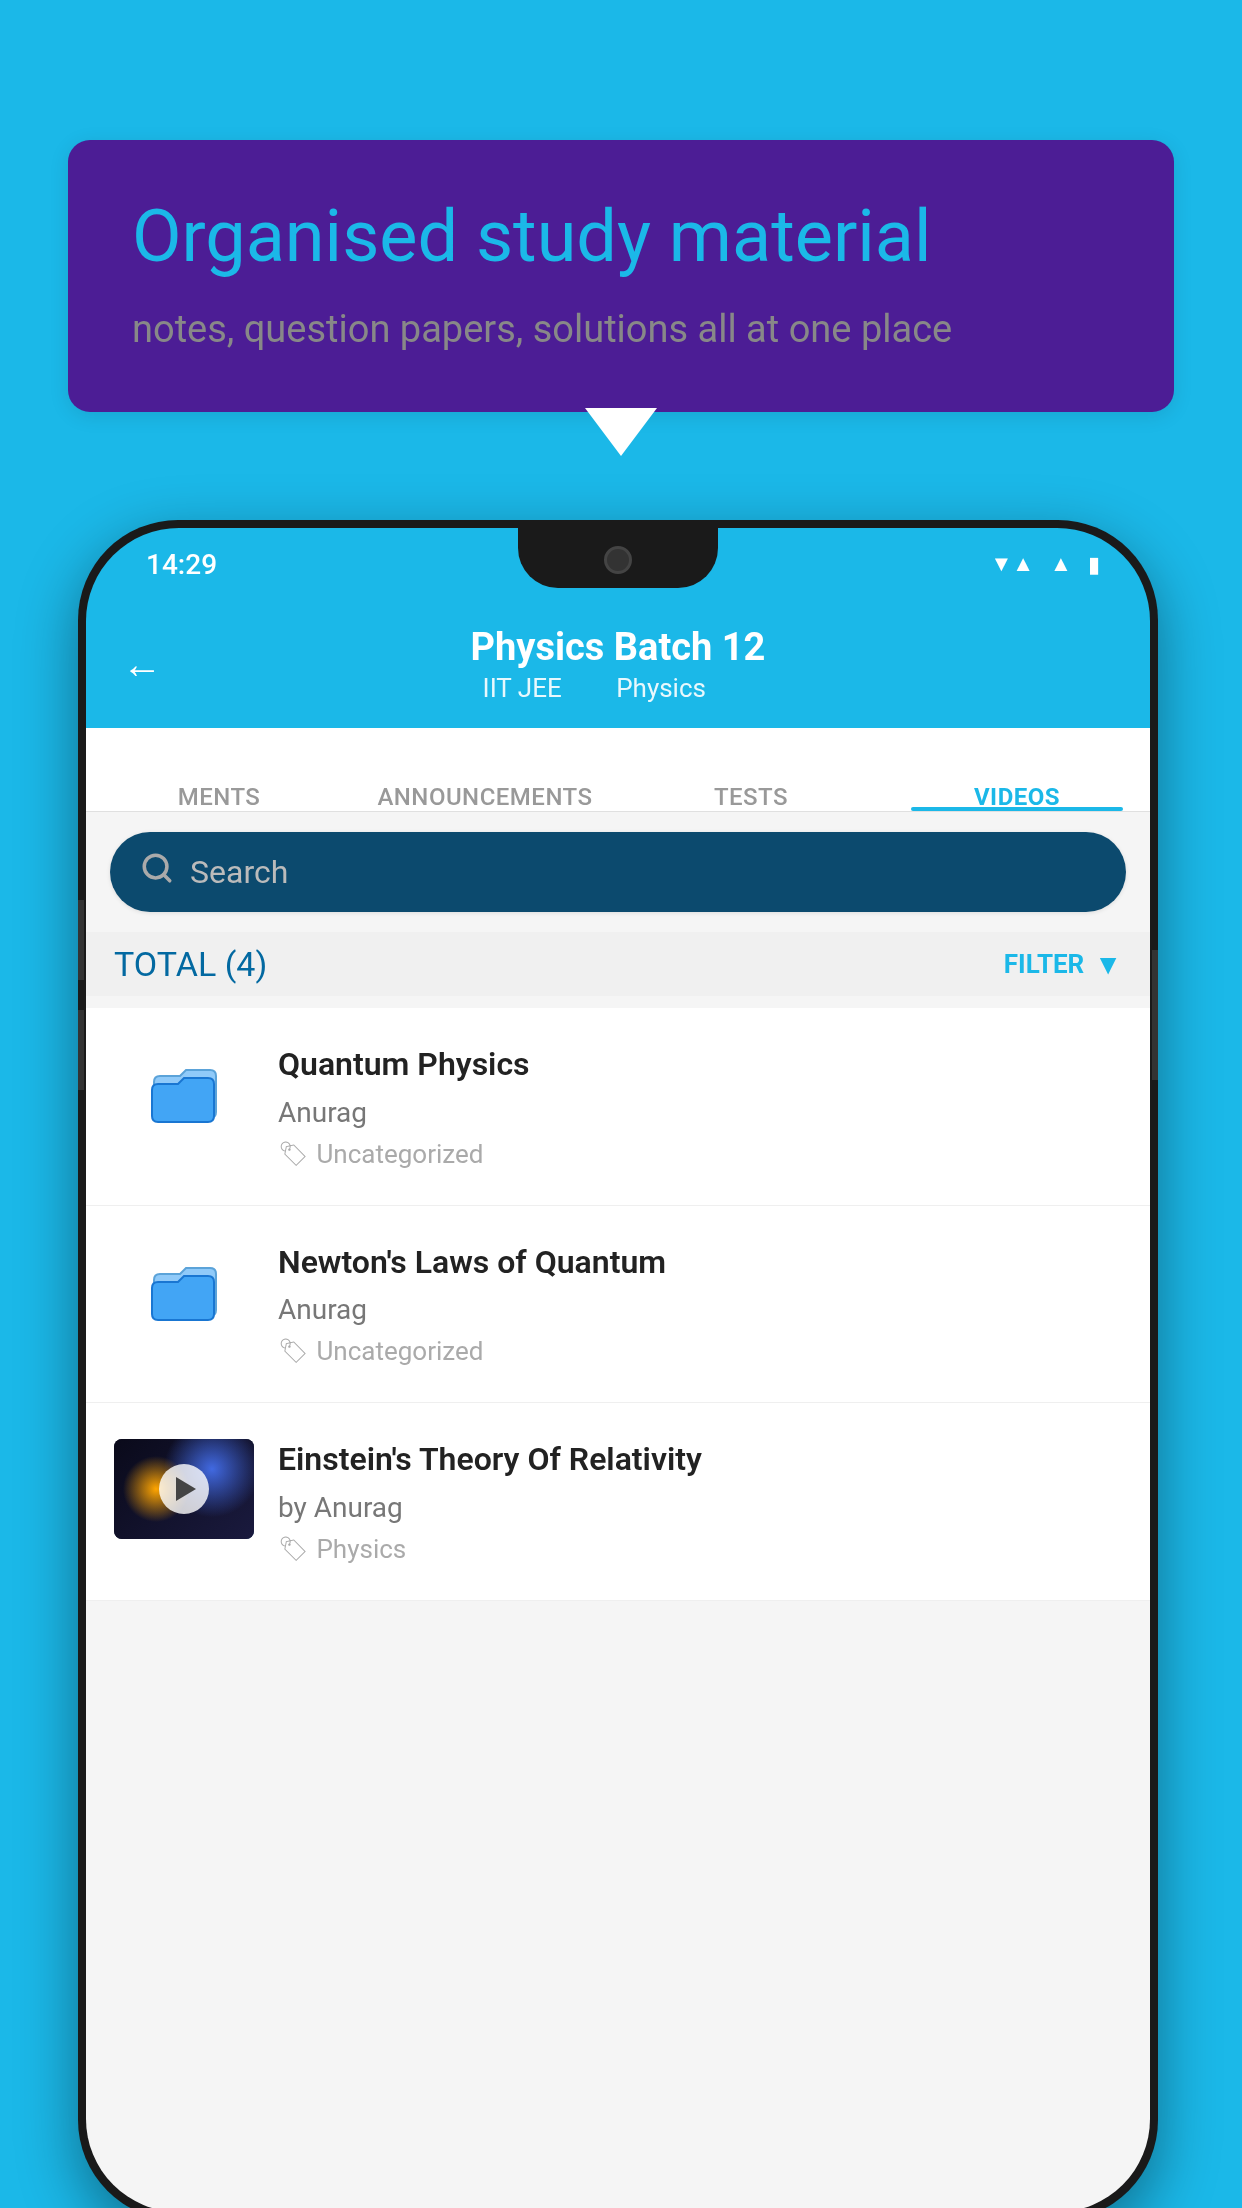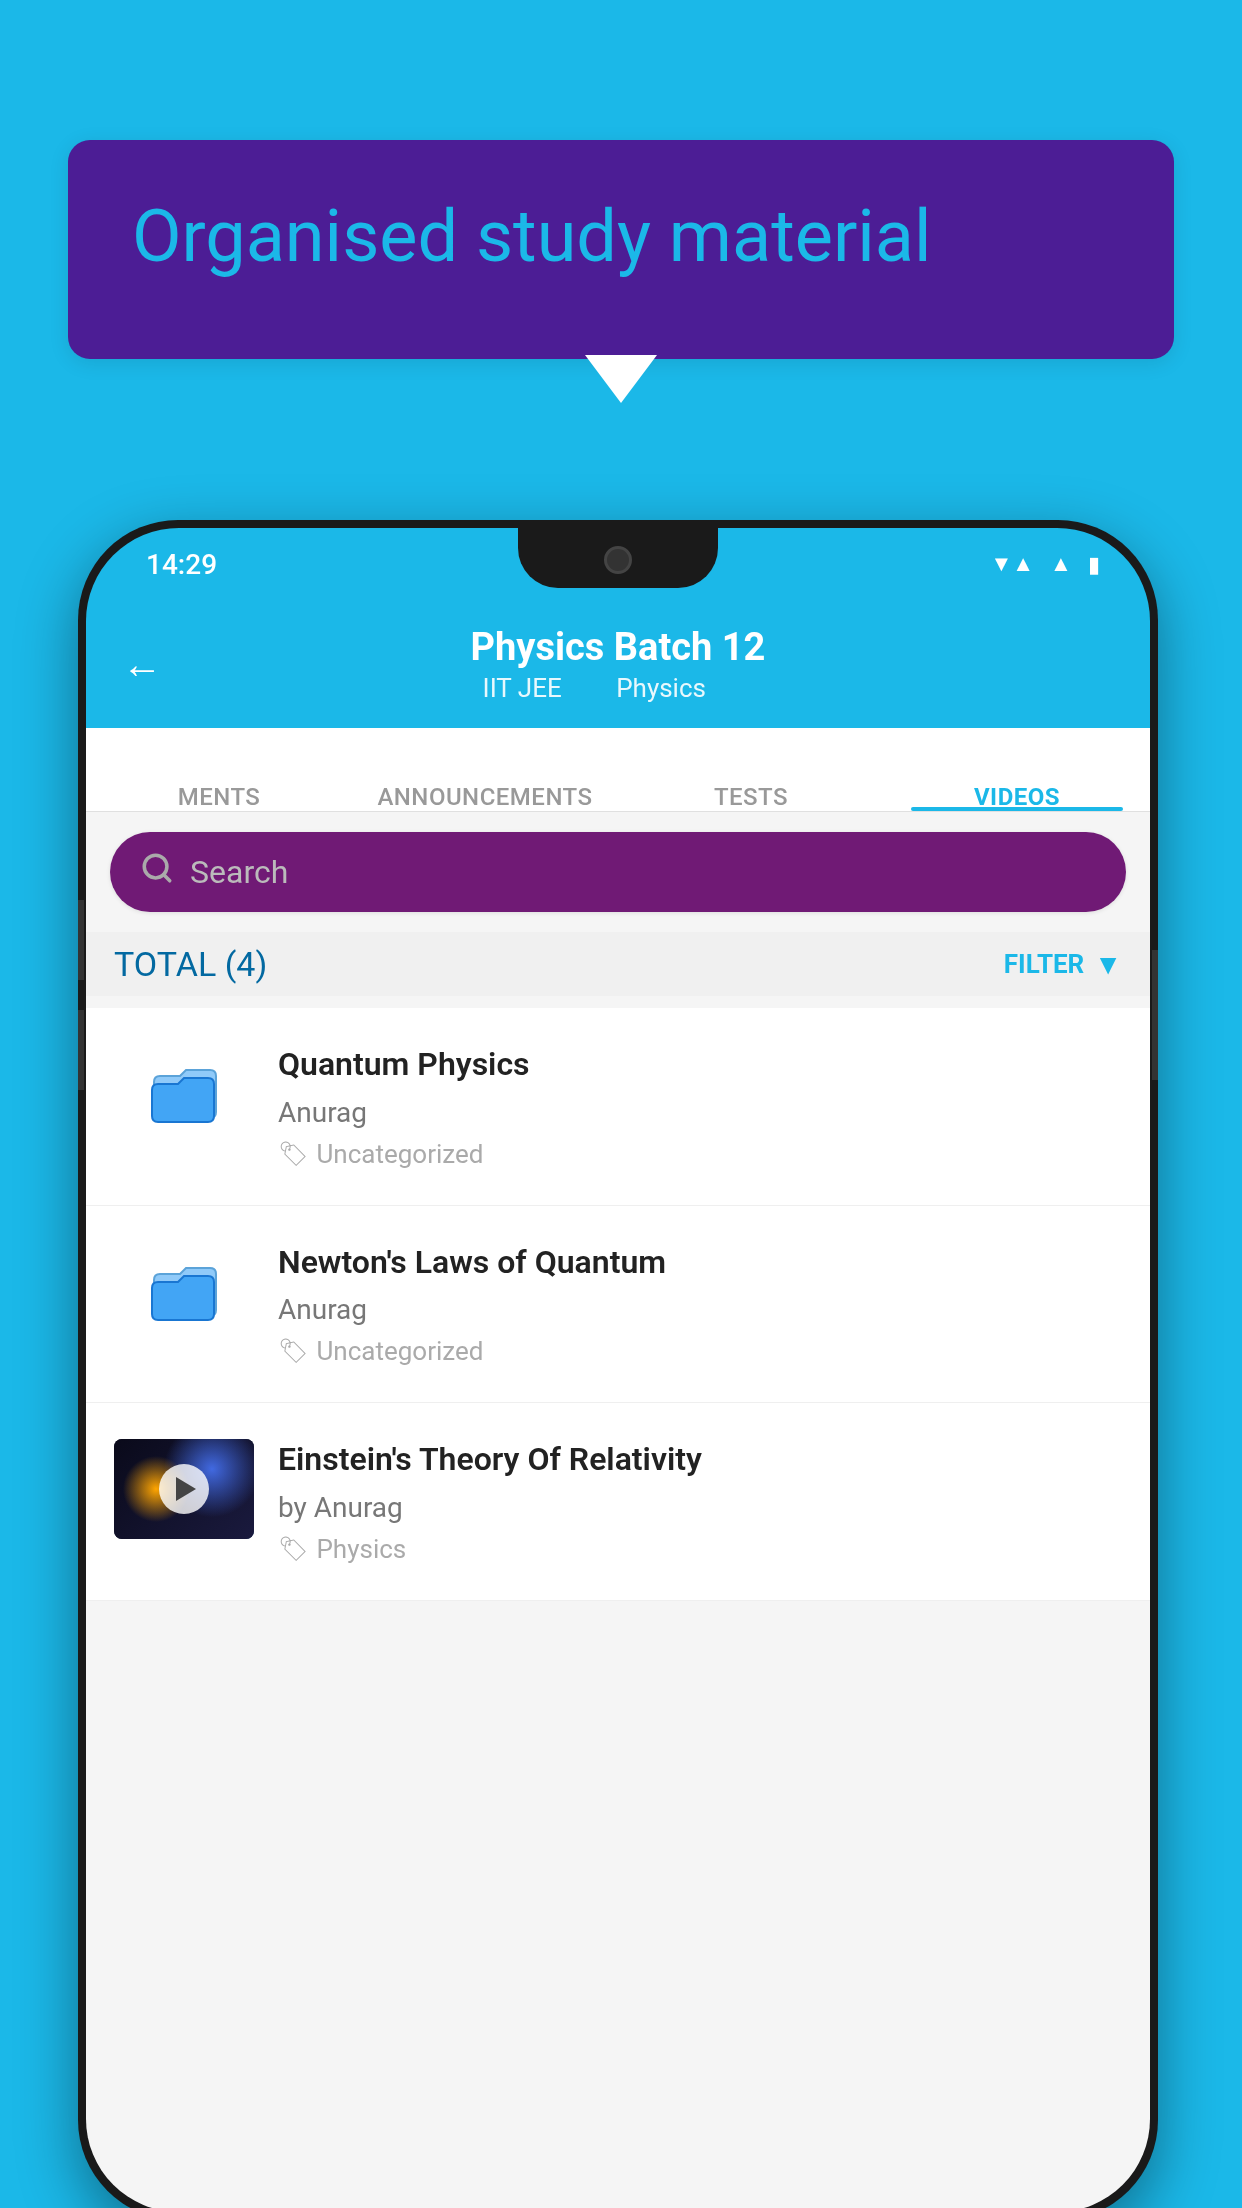--- a/index.html
+++ b/index.html
@@ -229,21 +229,21 @@
       top: 284px;
       left: 0;
       right: 0;
       bottom: 0;
       background: #f5f5f5;
       overflow: hidden;
     }
 
     
     .search-bar {
-      background: #701a75;
+      background: #0c4a6e;
       margin: 20px 24px;
       border-radius: 40px;
       height: 80px;
       display: flex;
       align-items: center;
       padding: 0 30px;
       box-shadow: 0 1px 4px rgba(0,0,0,0.1);
     }
 
     .search-icon-svg {
@@ -422,20 +422,21 @@
     }
   </style>
 </head>
 <body>
 
 <div style="position:absolute;inset:0;background:#1bb8e8;"></div>
 
 <div class="speech-bubble-container">
   <div class="speech-bubble">
     <h1>Organised study material</h1>
+    <p>notes, question papers, solutions all at one place</p>
   </div>
 </div>
 
 <div class="phone-frame">
   <div class="phone-inner">
 
     <div class="notch">
       <div class="camera-dot"></div>
     </div>
 

